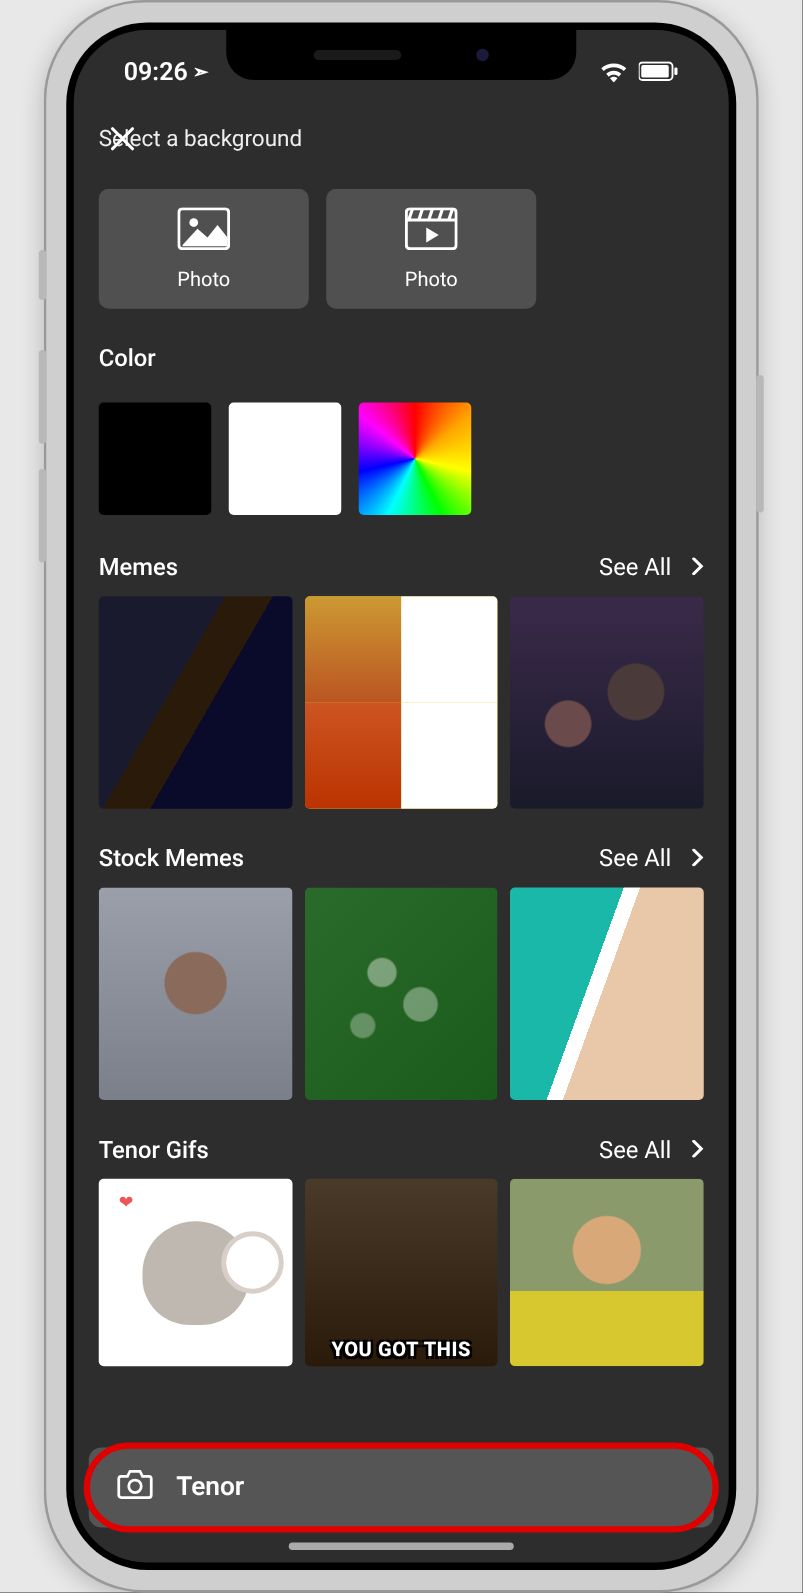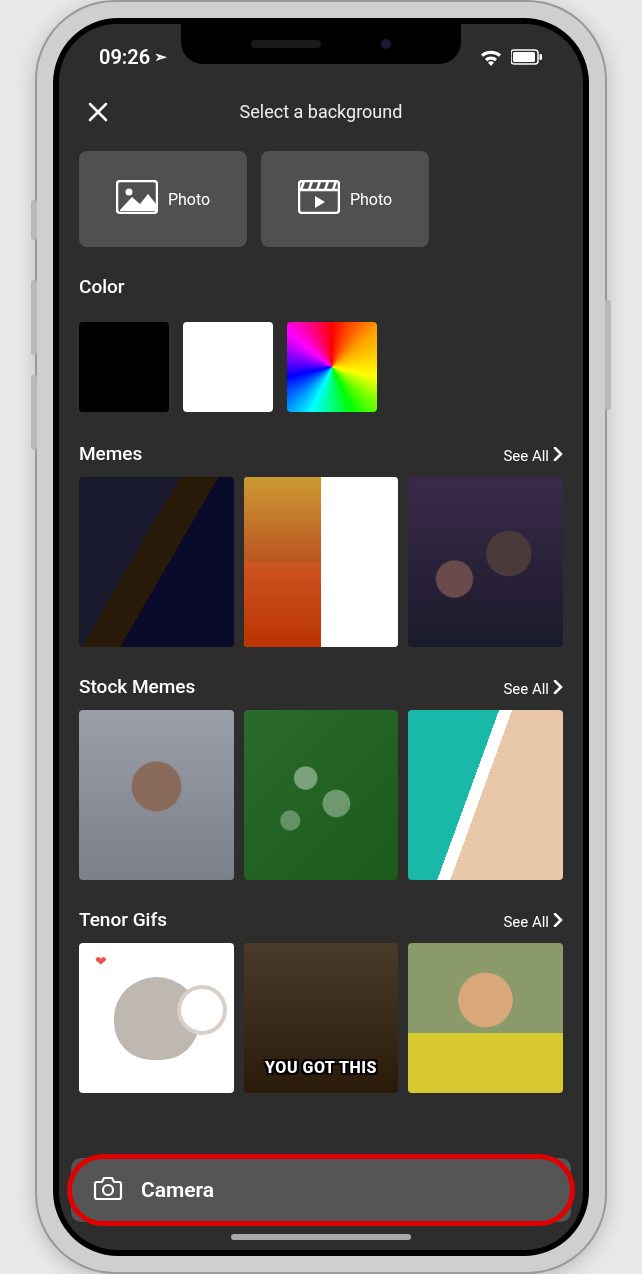--- a/index.html
+++ b/index.html
@@ -77,21 +77,20 @@
     z-index: 5;
     margin-top: 8px;
   }
   .status-left { display: flex; align-items: center; gap: 4px; }
   .status-right { display: flex; align-items: center; gap: 8px; }
   .wifi-icon, .battery-icon { display: inline-flex; }
   .header {
     position: relative;
     display: flex;
     align-items: center;
-    justify-content: center;
     padding: 18px 20px 28px;
     color: #fff;
   }
   .close-btn {
     position: absolute;
     left: 28px;
     top: 17px;
     font-size: 26px;
     color: #fff;
     cursor: pointer;
@@ -113,21 +112,21 @@
     display: flex;
     gap: 14px;
     margin-bottom: 28px;
   }
   .media-btn {
     background: #505050;
     border-radius: 8px;
     width: 168px;
     height: 96px;
     display: flex;
-    flex-direction: row;
+    flex-direction: column;
     align-items: center;
     justify-content: center;
     gap: 10px;
     color: #fff;
     font-size: 16px;
     cursor: pointer;
   }
   .section-label {
     color: #fff;
     font-size: 19px;
@@ -135,24 +134,24 @@
     margin-bottom: 24px;
   }
   .section-head {
     display: flex;
     justify-content: space-between;
     align-items: flex-end;
     margin-bottom: 12px;
   }
   .see-all {
     color: #fff;
-    font-size: 15px;
-    display: flex;
-    align-items: center;
-    gap: 4px;
+    font-size: 19px;
+    display: flex;
+    align-items: center;
+    gap: 16px;
     cursor: pointer;
   }
   .color-row {
     display: flex;
     gap: 14px;
     margin-bottom: 30px;
   }
   .swatch {
     width: 90px;
     height: 90px;
@@ -175,21 +174,21 @@
     border-radius: 4px;
     cursor: pointer;
     background-size: cover;
     background-position: center;
     position: relative;
     overflow: hidden;
   }
   .thumb.gif { height: 150px; }
   .thumb-text {
     position: absolute;
-    bottom: 16px;
+    bottom: 4px;
     left: 0; right: 0;
     text-align: center;
     color: #fff;
     font-weight: 800;
     font-size: 16px;
     text-shadow: 2px 2px 0 #000, -2px -2px 0 #000, 2px -2px 0 #000, -2px 2px 0 #000;
     letter-spacing: 0.5px;
   }
   
   .meme1 { background: linear-gradient(120deg,#1a1a2e 40%,#2a1a0a 40%,#2a1a0a 55%,#0a0a2a 55%); }
@@ -387,21 +386,21 @@
       </div>
 
       <div class="camera-bar-wrap">
         <div class="camera-bar">
           <span>
             <svg width="30" height="26" viewBox="0 0 30 26">
                 <path d="M4 7 h5 l2-4 h8 l2 4 h5 a2 2 0 0 1 2 2 v13 a2 2 0 0 1-2 2 H4 a2 2 0 0 1-2-2 V9 a2 2 0 0 1 2-2z" fill="none" stroke="#fff" stroke-width="2.2"></path>
                 <circle cx="15" cy="15" r="5" fill="none" stroke="#fff" stroke-width="2.2"></circle>
               </svg>
           </span>
-          <span>Camera</span>
+          <span>Tenor</span>
         </div>
         <div class="highlight-ring"></div>
         <div class="home-indicator"></div>
       </div>
 
     </div>
   </div>
 </div>
 
 </body></html>

